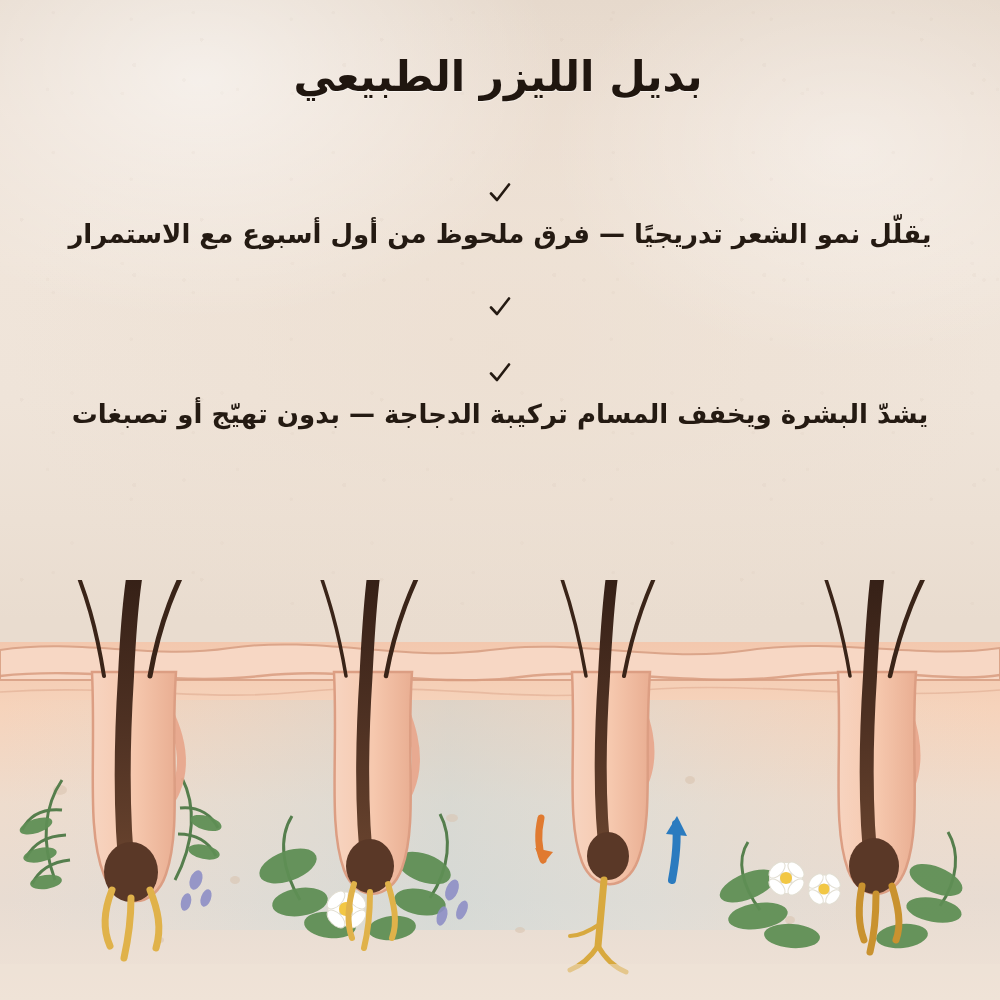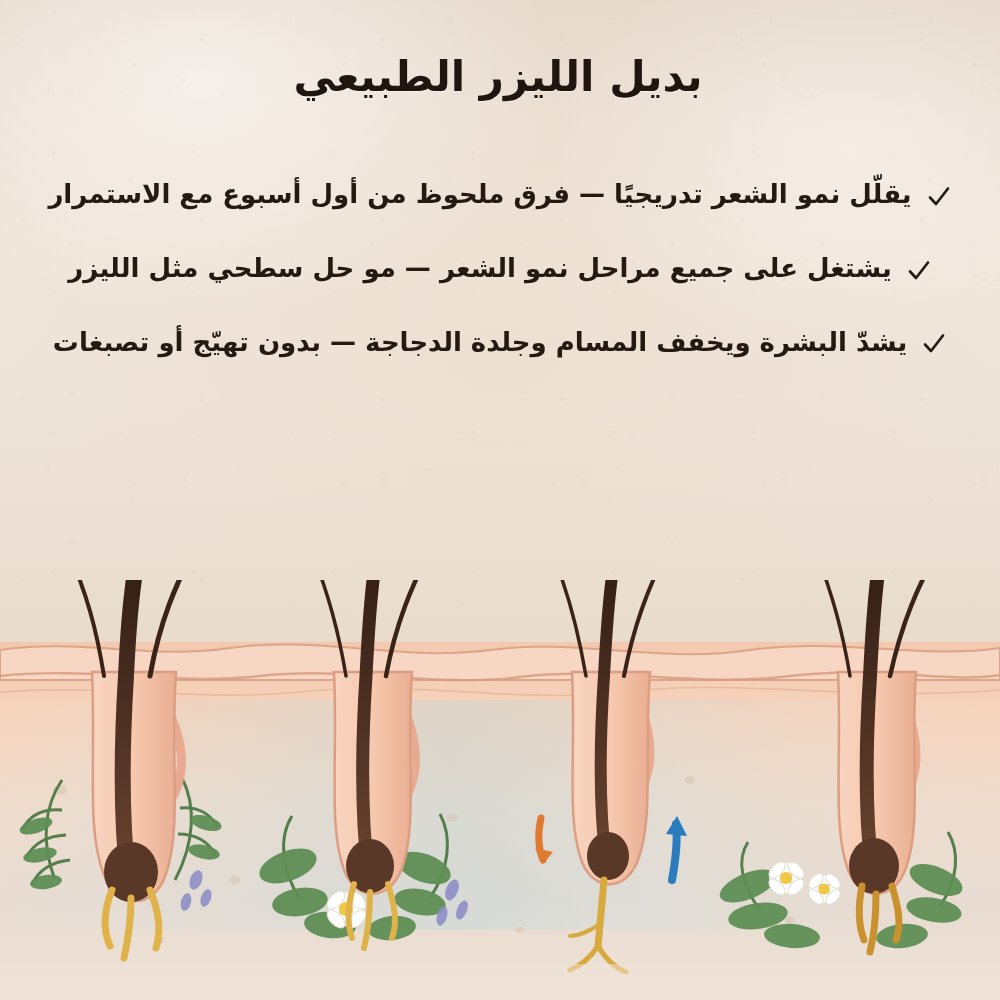--- a/index.html
+++ b/index.html
@@ -53,21 +53,21 @@
 
   #poster .bullets {
     position: absolute;
     top: 178px;
     left: 0;
     right: 0;
     padding: 0 26px;
   }
   #poster .bullet {
     display: flex;
-    flex-direction: row;
+    flex-direction: column;
     align-items: center;
     justify-content: center;
     gap: 14px;
     margin-bottom: 40px;
     color: #241a12;
     font-size: 26px;
     font-weight: 700;
     line-height: 1.3;
     white-space: nowrap;
   }
@@ -111,30 +111,29 @@
       <span class="txt">يقلّل نمو الشعر تدريجيًا — فرق ملحوظ من أول أسبوع مع الاستمرار</span>
     </div>
 
 
     <div class="bullet">
       <span class="tick">
         <svg viewBox="0 0 26 26" width="26" height="26" aria-hidden="true">
           <path d="M4 13.5 L10 20 L22 4.5" fill="none" stroke="#241a12" stroke-width="2.6" stroke-linecap="round" stroke-linejoin="round"></path>
         </svg>
       </span>
-      <span class="txt">يشتغل على جميع مراحل نمو الشعر — مو حل سطحي مثل الليزر</span>
     </div>
 
     <div class="bullet">
       <span class="tick">
         <svg viewBox="0 0 26 26" width="26" height="26" aria-hidden="true">
           <path d="M4 13.5 L10 20 L22 4.5" fill="none" stroke="#241a12" stroke-width="2.6" stroke-linecap="round" stroke-linejoin="round"></path>
         </svg>
       </span>
-      <span class="txt">يشدّ البشرة ويخفف المسام وجلدة الدجاجة — بدون تهيّج أو تصبغات</span>
+      <span class="txt">يشدّ البشرة ويخفف المسام تركيبة الدجاجة — بدون تهيّج أو تصبغات</span>
     </div>
 
 
   </div>
 
   <div class="illus">
     <svg viewBox="0 0 1000 420" xmlns="http://www.w3.org/2000/svg" aria-hidden="true">
       <defs>
         <linearGradient id="dermisGrad" x1="0" y1="0" x2="0" y2="1">
           <stop offset="0%" stop-color="#f3c8ae"></stop>

